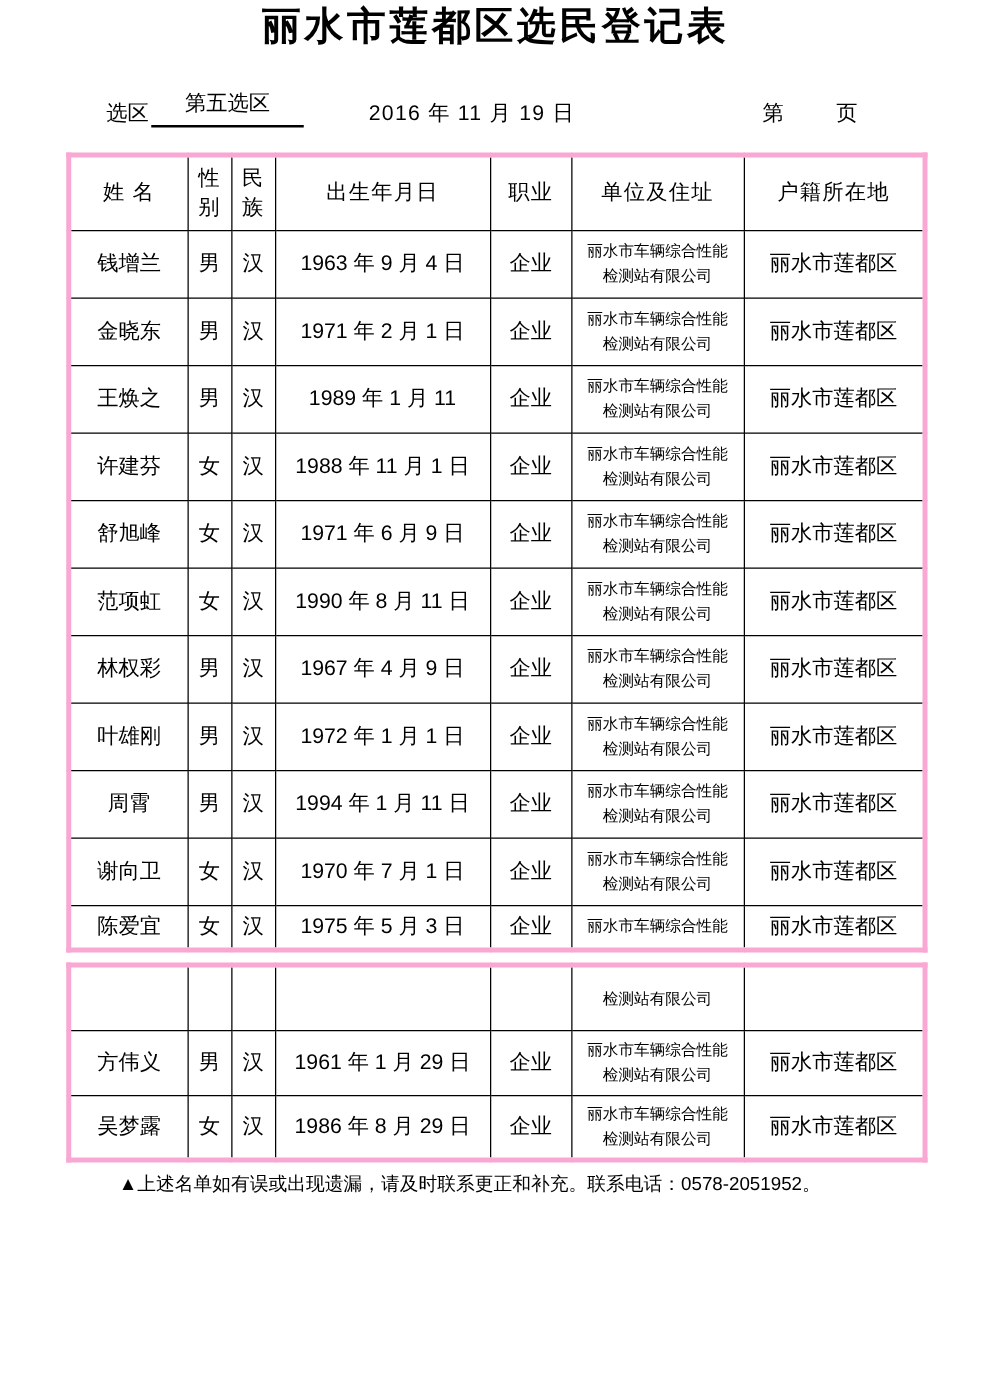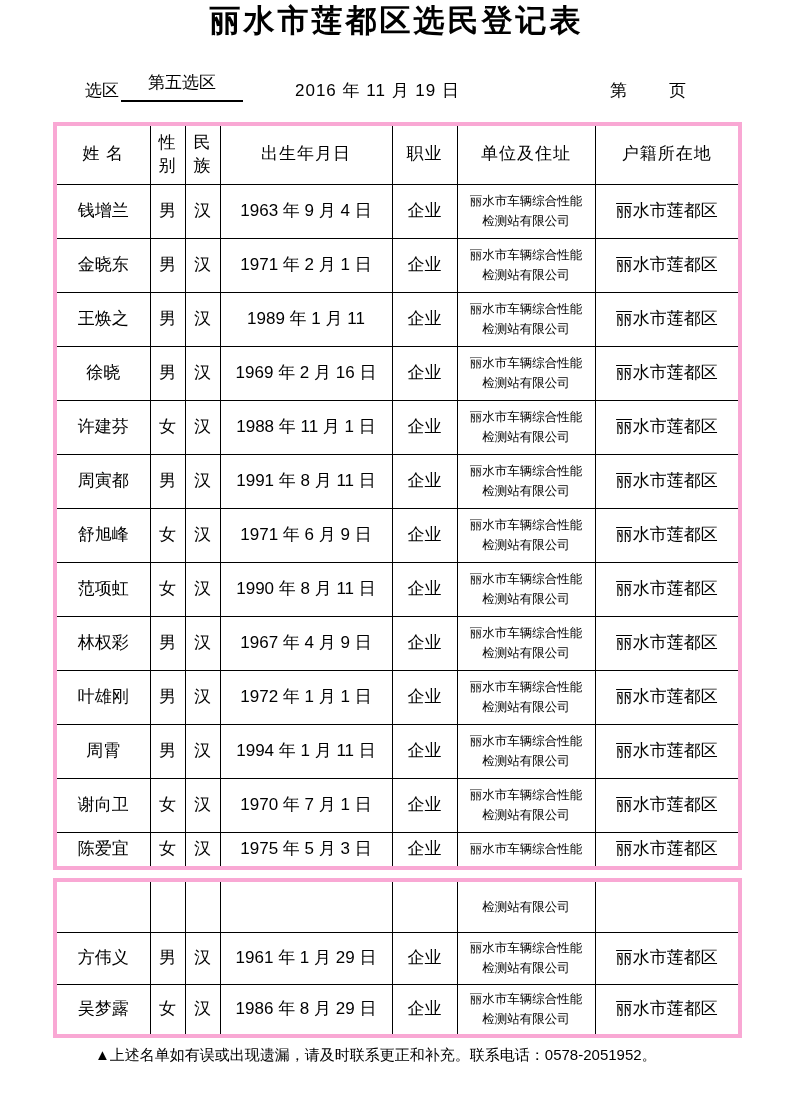--- a/index.html
+++ b/index.html
@@ -137,48 +137,24 @@
           <td>汉</td>
           <td>1989 年 1  月 11</td>
           <td>企业</td>
           <td>
             <div class="unit-line">丽水市车辆综合性能</div>
             <div class="unit-line">检测站有限公司</div>
           </td>
           <td>丽水市莲都区</td>
         </tr>
         <tr class="data-row">
-          <td>徐晓</td>
-          <td>男</td>
-          <td>汉</td>
-          <td>1969 年 2 月 16 日</td>
-          <td>企业</td>
-          <td>
-            <div class="unit-line">丽水市车辆综合性能</div>
-            <div class="unit-line">检测站有限公司</div>
-          </td>
-          <td>丽水市莲都区</td>
-        </tr>
-        <tr class="data-row">
           <td>许建芬</td>
           <td>女</td>
           <td>汉</td>
           <td>1988 年 11 月 1 日</td>
-          <td>企业</td>
-          <td>
-            <div class="unit-line">丽水市车辆综合性能</div>
-            <div class="unit-line">检测站有限公司</div>
-          </td>
-          <td>丽水市莲都区</td>
-        </tr>
-        <tr class="data-row">
-          <td>周寅都</td>
-          <td>男</td>
-          <td>汉</td>
-          <td>1991 年 8 月 11 日</td>
           <td>企业</td>
           <td>
             <div class="unit-line">丽水市车辆综合性能</div>
             <div class="unit-line">检测站有限公司</div>
           </td>
           <td>丽水市莲都区</td>
         </tr>
         <tr class="data-row">
           <td>舒旭峰</td>
           <td>女</td>

